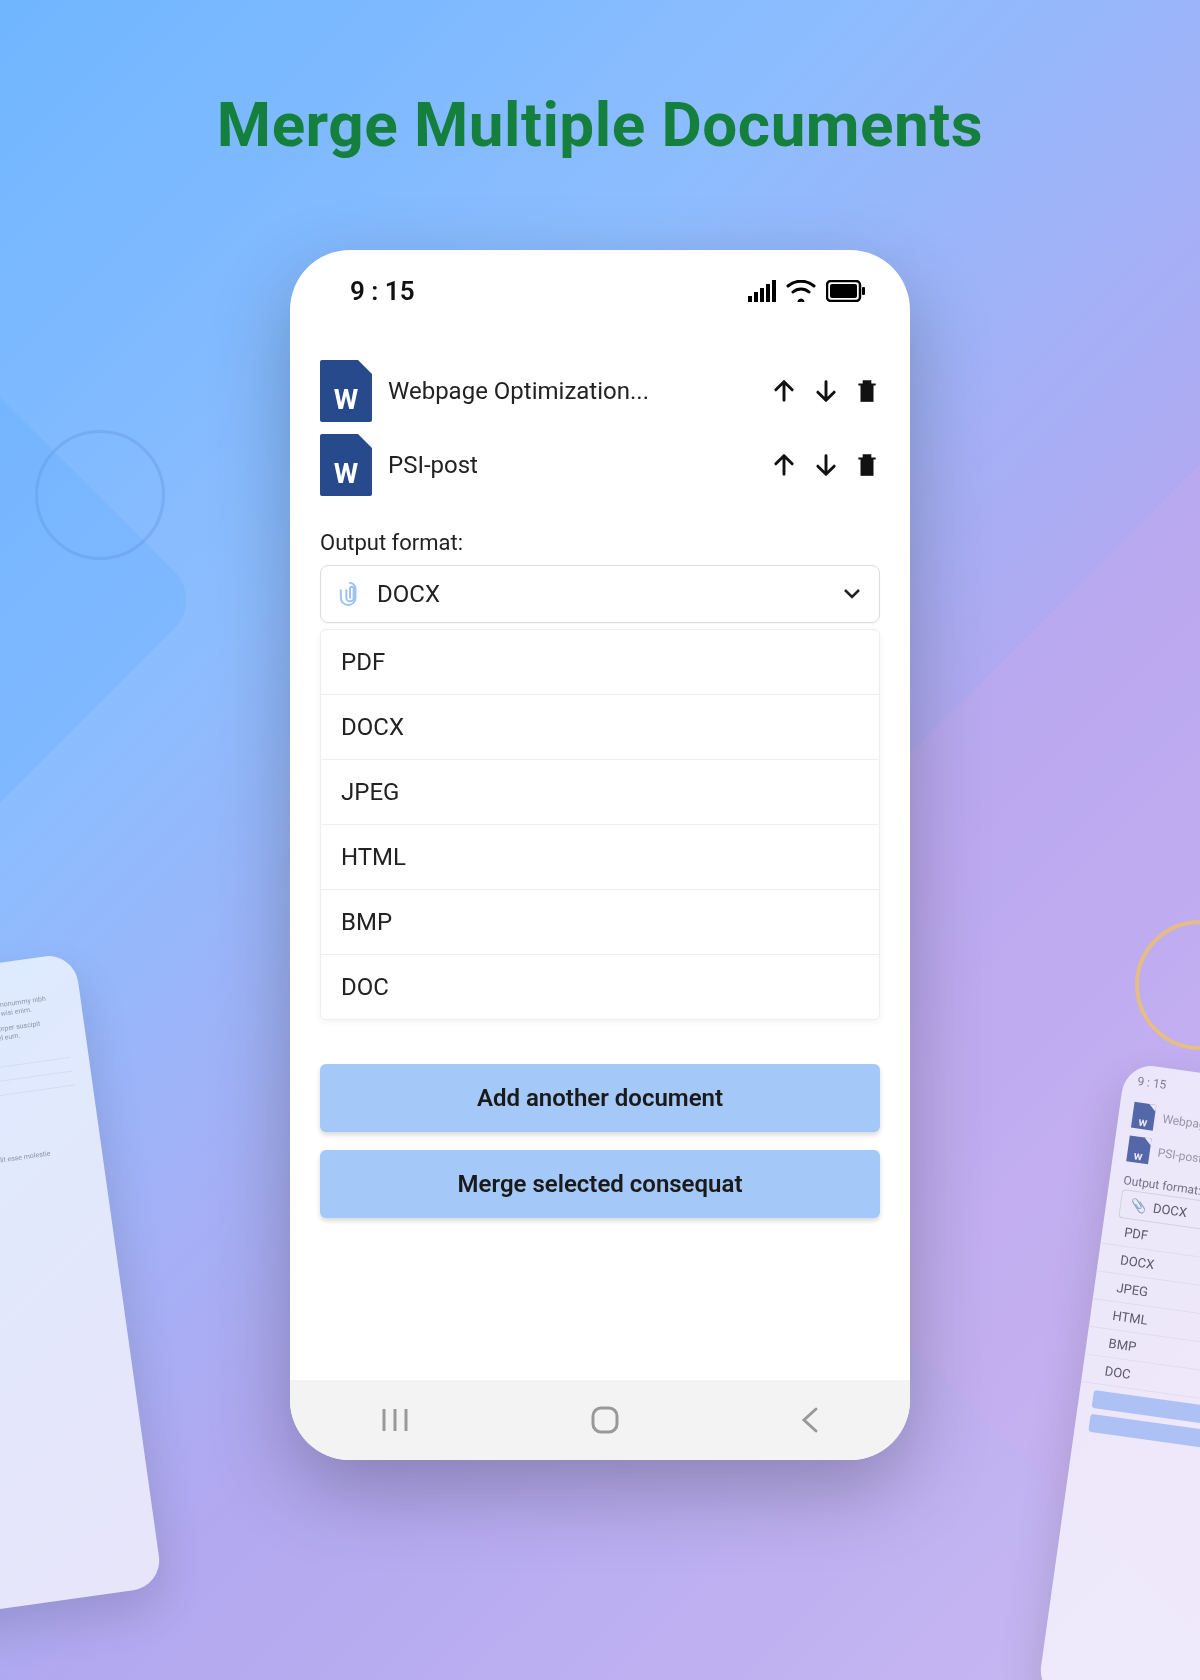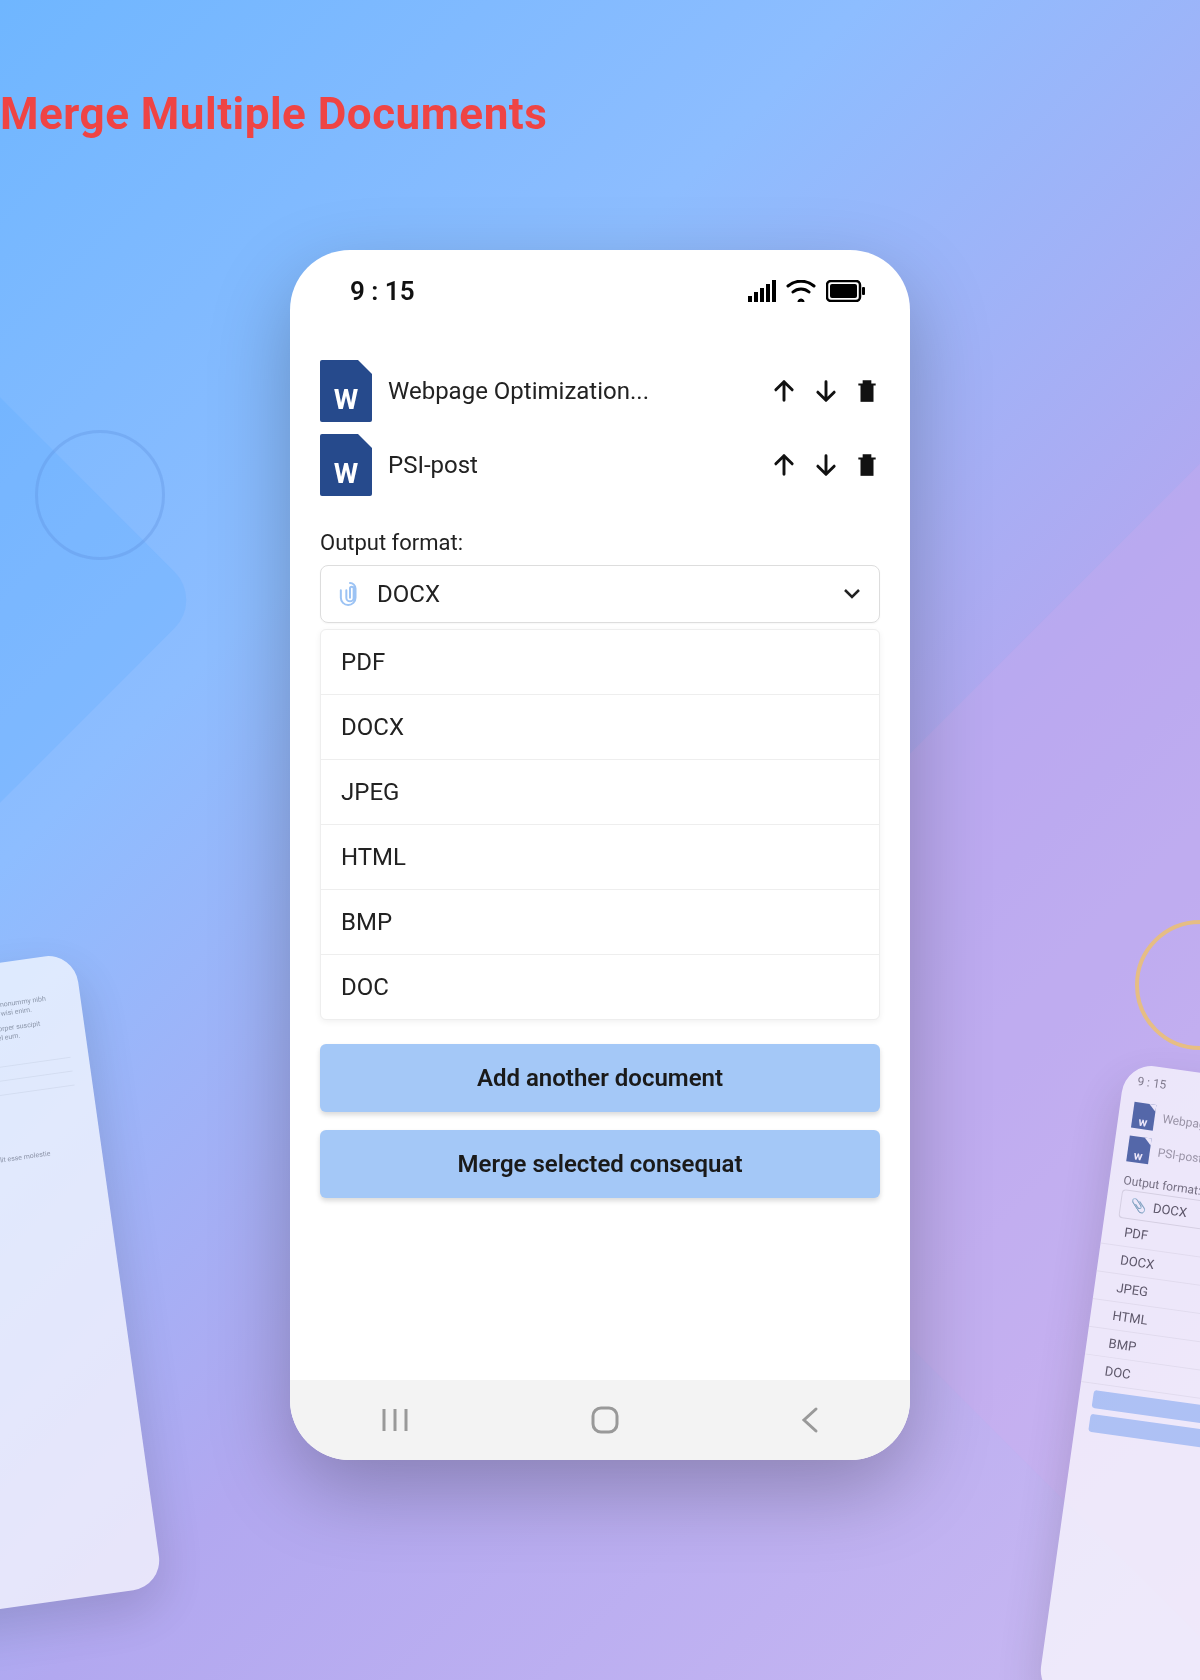--- a/index.html
+++ b/index.html
@@ -38,23 +38,23 @@
   .bg-diag2 {
     position:absolute;
     width: 400px; height: 400px;
     background: rgba(90,170,255,0.25);
     transform: rotate(45deg);
     left:-280px; top:400px;
     border-radius:40px;
   }
 
   .page-title {
-    text-align: left;
-    color: #ef4444;
-    font-size: 44px;
+    text-align: center;
+    color: #15803d;
+    font-size: 62px;
     font-weight: 700;
     padding-top: 88px;
     letter-spacing: .5px;
     position: relative;
     z-index: 3;
   }
 
   
   .phone {
     position: absolute;
@@ -132,21 +132,21 @@
     box-shadow: 0 2px 6px rgba(0,0,0,0.06);
   }
   .option {
     padding:18px 20px;
     font-size:24px;
     color:#222;
     border-bottom:1px solid #eee;
   }
   .option:last-child{border-bottom:none;}
 
-  .btns { margin-top: 24px; display:flex; flex-direction:column; gap:18px; }
+  .btns { margin-top: 44px; display:flex; flex-direction:column; gap:18px; }
   .btn {
     background:#a4c8f7;
     color:#1a1a1a;
     font-size:24px;
     font-weight:600;
     text-align:center;
     padding:20px 0;
     border-radius:6px;
     box-shadow: 0 3px 5px rgba(0,0,0,0.15);
   }

